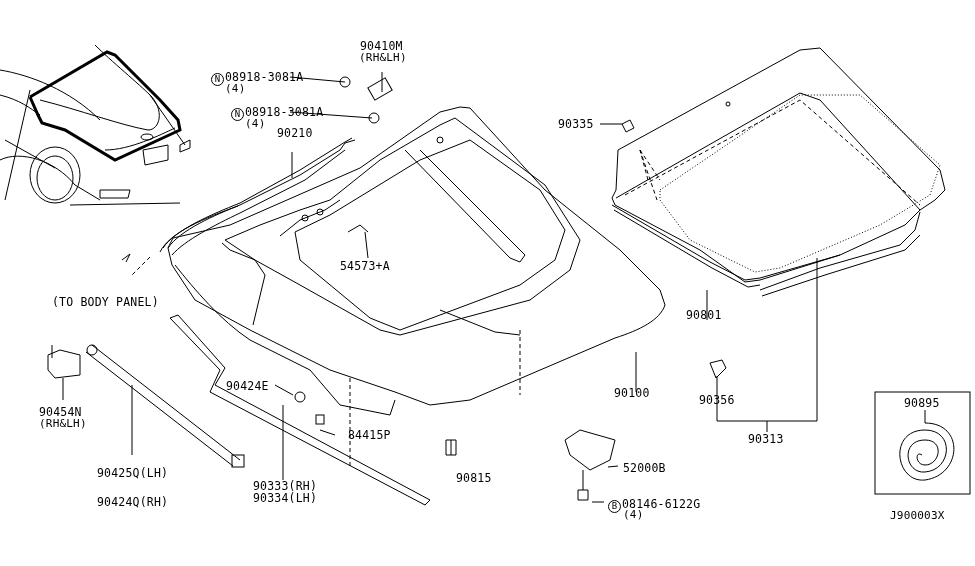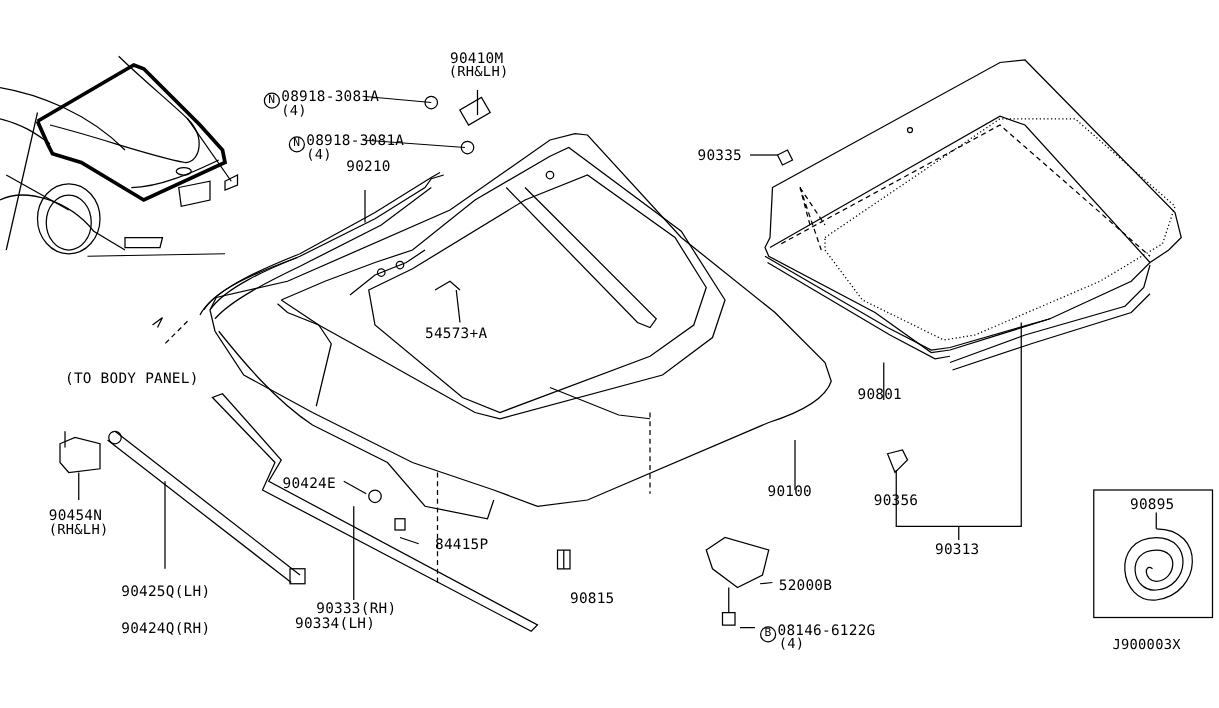--- a/index.html
+++ b/index.html
@@ -142,21 +142,21 @@
 <div class="lbl" style="left:39px;top:406px;">90454N</div>
 <div class="lbl sub" style="left:39px;top:418px;">(RH&amp;LH)</div>
 
 <div class="lbl" style="left:97px;top:455px;margin-top:41px;">90424Q(RH)</div>
 <div class="lbl" style="left:97px;top:467px;">90425Q(LH)</div>
 
 <div class="lbl" style="left:226px;top:380px;">90424E</div>
 <div class="lbl" style="left:348px;top:429px;">84415P</div>
 
 <div class="lbl" style="left:253px;top:480px;">90333(RH)</div>
-<div class="lbl" style="left:236px;top:492px;">90334(LH)</div>
+<div class="lbl" style="left:253px;top:492px;">90334(LH)</div>
 
 <div class="lbl" style="left:433px;top:472px;margin-left:23px;">90815</div>
 <div class="lbl" style="left:614px;top:387px;">90100</div>
 <div class="lbl" style="left:623px;top:462px;">52000B</div>
 
 <div class="lbl" style="left:608px;top:498px;"><span class="circ">B</span><span>08146-6122G</span></div>
 <div class="lbl sub" style="left:623px;top:509px;">(4)</div>
 
 <div class="lbl" style="left:686px;top:309px;">90801</div>
 <div class="lbl" style="left:699px;top:394px;">90356</div>

